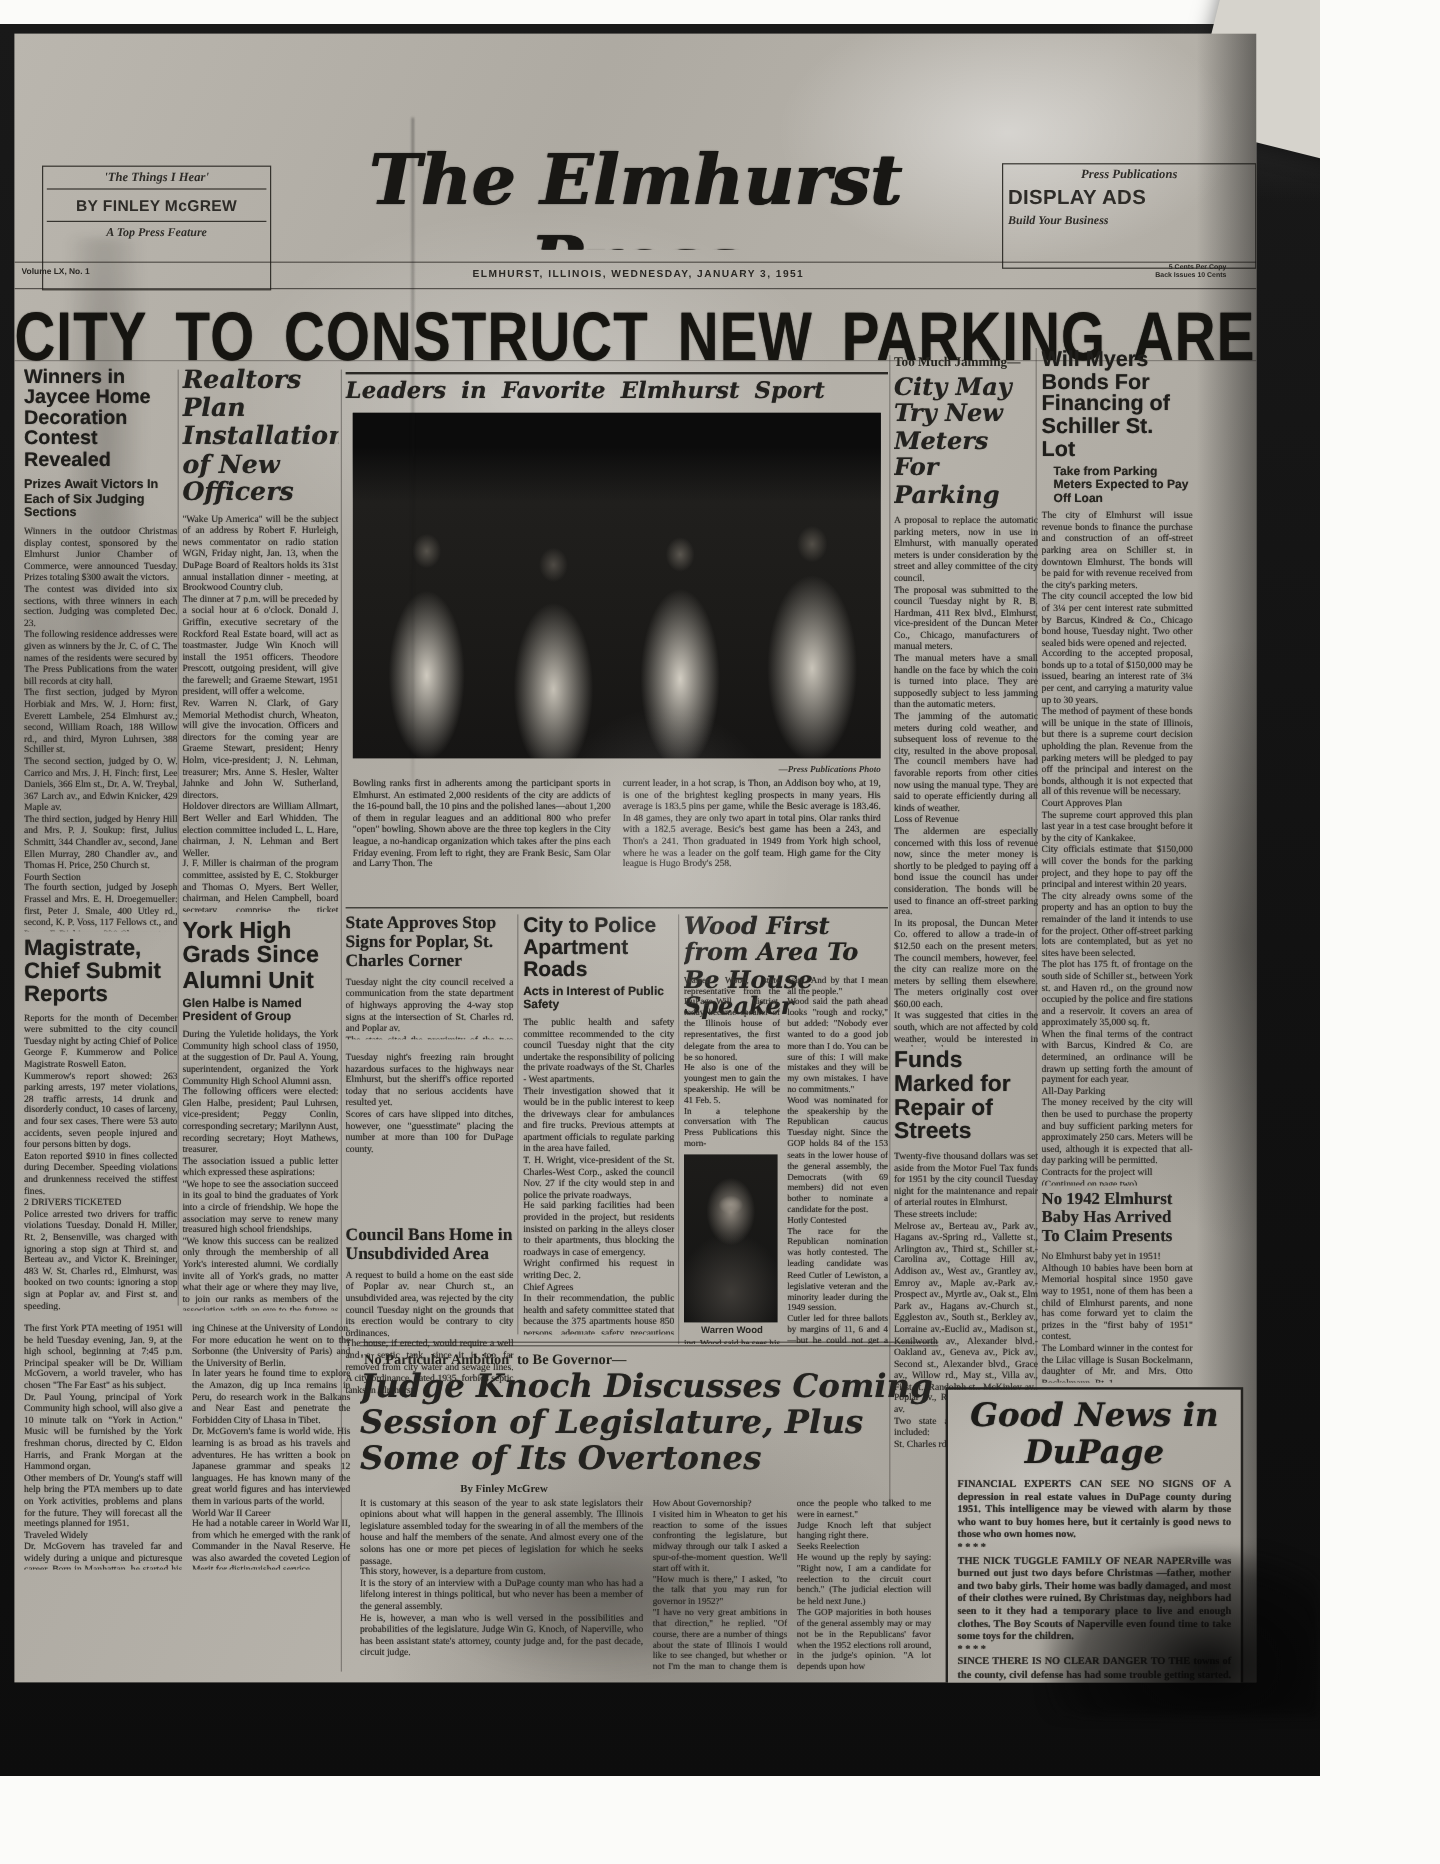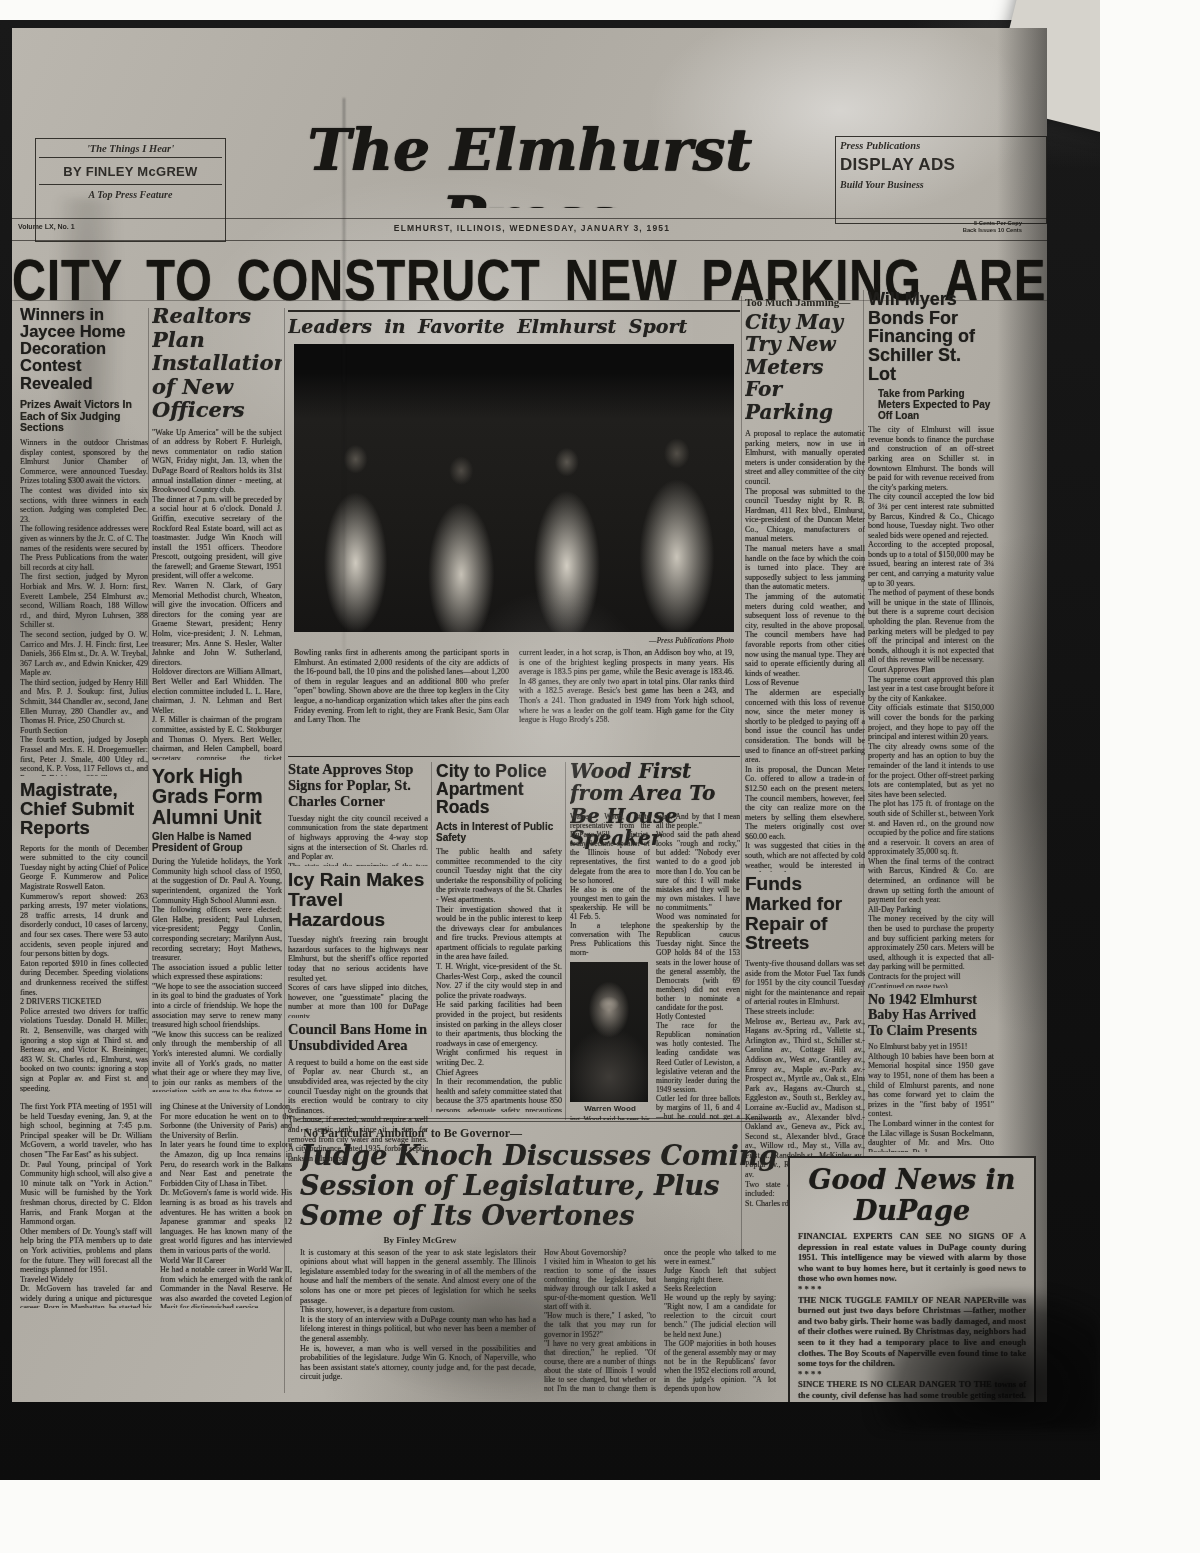--- a/index.html
+++ b/index.html
@@ -87,21 +87,21 @@
 
     <div class="blk boxed" style="left:23px;top:110px;width:183px;height:94px;padding:4px 3px;">
       <div class="mb-line1" style="border-bottom:1px solid #35332e;padding-bottom:3px;">'The Things I Hear'</div>
       <div class="mb-line2" style="padding:6px 0 5px;">BY FINLEY McGREW</div>
       <div class="mb-line3" style="border-top:1px solid #35332e;padding-top:4px;">A Top Press Feature</div>
     </div>
 
     <div class="blk mast-title" style="left:210px;top:88px;width:615px;height:92px;">The Elmhurst Press</div>
 
     <div class="blk boxed" style="left:823px;top:108px;width:202px;height:80px;padding:3px 4px;">
-      <div class="mb-line1" style="text-align:left;font-style:italic;">Press Publications</div>
+      <div class="mb-line1" style="text-align:center;font-style:italic;">Press Publications</div>
       <div class="mb-line2" style="text-align:left;font-size:17px;padding:4px 0;">DISPLAY ADS</div>
       <div class="mb-line3" style="text-align:left;">Build Your Business</div>
     </div>
 
     <div class="rule-h" style="left:0;top:190px;width:1035px;"></div>
     <div class="blk" style="left:6px;top:195px;width:120px;height:12px;font-family:'Liberation Sans',sans-serif;font-weight:bold;font-size:7px;color:#2a2824;">Volume LX, No. 1</div>
     <div class="blk dateline" style="left:250px;top:195px;width:540px;height:14px;">ELMHURST, ILLINOIS, WEDNESDAY, JANUARY 3, 1951</div>
     <div class="blk tiny" style="left:880px;top:192px;width:130px;height:18px;">5 Cents Per Copy
 Back Issues 10 Cents</div>
     <div class="rule-h" style="left:0;top:212px;width:1035px;"></div>
@@ -152,21 +152,20 @@
         <div class="body">current leader, in a hot scrap, is Thon, an Addison boy who, at 19, is one of the brightest kegling prospects in many years. His average is 183.5 pins per game, while the Besic average is 183.46. In 48 games, they are only two apart in total pins. Olar ranks third with a 182.5 average. Besic's best game has been a 243, and Thon's a 241. Thon graduated in 1949 from York high school, where he was a leader on the golf team. High game for the City league is Hugo Brody's 258.</div>
       </div>
     </div>
 
     <div class="blk" style="left:276px;top:734px;width:140px;height:104px;">
       <div class="h-serif" style="font-size:14.5px;">State Approves Stop Signs for Poplar, St. Charles Corner</div>
       <div class="body" style="margin-top:4px;">Tuesday night the city council received a communication from the state department of highways approving the 4-way stop signs at the intersection of St. Charles rd. and Poplar av.
 The state cited the proximity of the two schools in the area.</div>
     </div>
     <div class="blk" style="left:276px;top:842px;width:140px;height:148px;">
-      <div class="h-sans" style="font-size:19px;">Icy Rain Makes Travel Hazardous</div>
       <div class="body" style="margin-top:6px;">Tuesday night's freezing rain brought hazardous surfaces to the highways near Elmhurst, but the sheriff's office reported today that no serious accidents have resulted yet.
 Scores of cars have slipped into ditches, however, one "guesstimate" placing the number at more than 100 for DuPage county.</div>
     </div>
     <div class="blk" style="left:276px;top:994px;width:140px;height:182px;">
       <div class="h-serif" style="font-size:14.5px;">Council Bans Home in Unsubdivided Area</div>
       <div class="body" style="margin-top:4px;">A request to build a home on the east side of Poplar av. near Church st., an unsubdivided area, was rejected by the city council Tuesday night on the grounds that its erection would be contrary to city ordinances.
 The house, if erected, would require a well and a septic tank, since it is too far removed from city water and sewage lines. A city ordinance, dated 1935, forbids septic tanks in Elmhurst.</div>
     </div>
 
     <div class="blk" style="left:424px;top:734px;width:126px;height:350px;">
@@ -264,21 +263,21 @@
 
     <div class="blk" style="left:8px;top:752px;width:128px;height:312px;">
       <div class="h-sans" style="font-size:18.5px;">Magistrate, Chief Submit Reports</div>
       <div class="body" style="margin-top:6px;">Reports for the month of December were submitted to the city council Tuesday night by acting Chief of Police George F. Kummerow and Police Magistrate Roswell Eaton.
 Kummerow's report showed: 263 parking arrests, 197 meter violations, 28 traffic arrests, 14 drunk and disorderly conduct, 10 cases of larceny, and four sex cases. There were 53 auto accidents, seven people injured and four persons bitten by dogs.
 Eaton reported $910 in fines collected during December. Speeding violations and drunkenness received the stiffest fines.
 2 DRIVERS TICKETED
 Police arrested two drivers for traffic violations Tuesday. Donald H. Miller, Rt. 2, Bensenville, was charged with ignoring a stop sign at Third st. and Berteau av., and Victor K. Breininger, 483 W. St. Charles rd., Elmhurst, was booked on two counts: ignoring a stop sign at Poplar av. and First st. and speeding.</div>
     </div>
     <div class="blk" style="left:140px;top:738px;width:130px;height:326px;">
-      <div class="h-sans" style="font-size:19.5px;">York High Grads Form Alumni Unit</div>
+      <div class="h-sans" style="font-size:19.5px;">York High Grads Since Alumni Unit</div>
       <div class="sub-sans">Glen Halbe is Named President of Group</div>
       <div class="body">During the Yuletide holidays, the York Community high school class of 1950, at the suggestion of Dr. Paul A. Young, superintendent, organized the York Community High School Alumni assn.
 The following officers were elected: Glen Halbe, president; Paul Luhrsen, vice-president; Peggy Conlin, corresponding secretary; Marilynn Aust, recording secretary; Hoyt Mathews, treasurer.
 The association issued a public letter which expressed these aspirations:
 "We hope to see the association succeed in its goal to bind the graduates of York into a circle of friendship. We hope the association may serve to renew many treasured high school friendships.
 "We know this success can be realized only through the membership of all York's interested alumni. We cordially invite all of York's grads, no matter what their age or where they may live, to join our ranks as members of the association, with an eye to the future as well as the past.
 "To be a member with full privileges, send your name and address to: Peggy Conlin, c/o York Community high school, Elmhurst, Ill."
 The letter was signed by the executive committee of the York High School Alumni association.</div>
     </div>
     <div class="blk" style="left:8px;top:1068px;width:276px;height:280px;">

